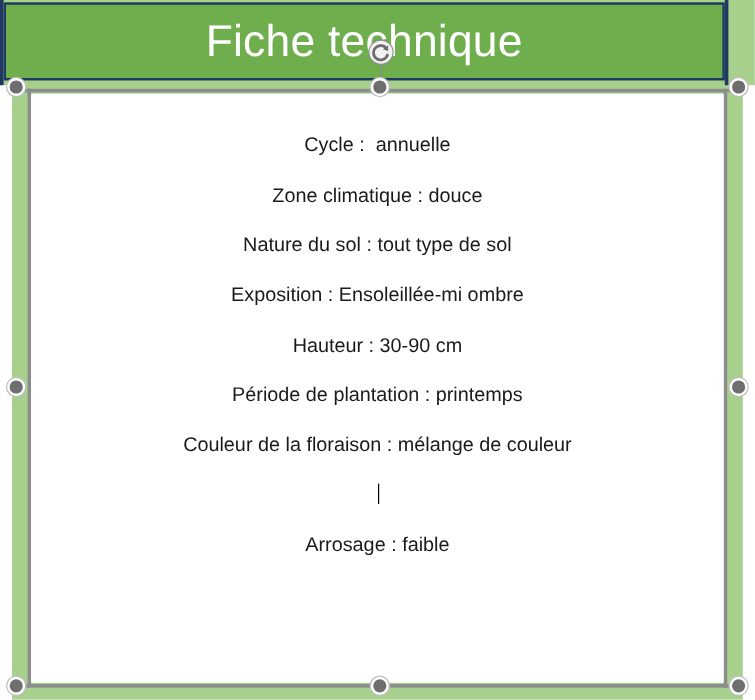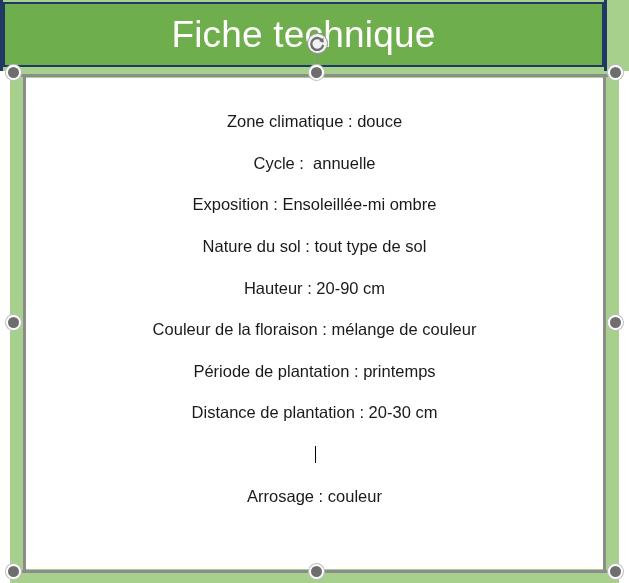--- a/index.html
+++ b/index.html
@@ -169,30 +169,29 @@
   <div class="header-box">
     <span class="header-title">Fiche technique</span>
   </div>
 
   <div class="sel-line top"></div>
   <div class="sel-line bottom"></div>
   <div class="sel-line left"></div>
   <div class="sel-line right"></div>
 
   <div class="content">
+    <p>Cycle :  annuelle</p>
     <p>Zone climatique : douce</p>
-    <p>Cycle :  annuelle</p>
+    <p>Nature du sol : tout type de sol</p>
     <p>Exposition : Ensoleillée-mi ombre</p>
-    <p>Nature du sol : tout type de sol</p>
-    <p>Hauteur : 20-90 cm</p>
+    <p>Hauteur : 30-90 cm</p>
+    <p>Période de plantation : printemps</p>
     <p>Couleur de la floraison : mélange de couleur</p>
-    <p>Période de plantation : printemps</p>
-    <p>Distance de plantation : 20-30 cm</p>
     <p><span class="caret"></span></p>
-    <p>Arrosage : couleur</p>
+    <p>Arrosage : faible</p>
   </div>
 
   <div class="rot-stem"></div>
   <div class="rot-handle">
     <svg viewBox="0 0 24 24" width="23" height="23" aria-hidden="true">
       <circle cx="12" cy="12" r="10.5" fill="#f2f2f2" stroke="#8c8c8c" stroke-width="1"></circle>
       <path d="M17.2 9.6 A6.2 6.2 0 1 0 17.6 14.4" fill="none" stroke="#6e6e6e" stroke-width="2.4" stroke-linecap="round"></path>
       <path d="M18.3 6.0 L18.0 10.6 L13.6 9.6 Z" fill="#6e6e6e"></path>
     </svg>
   </div>

